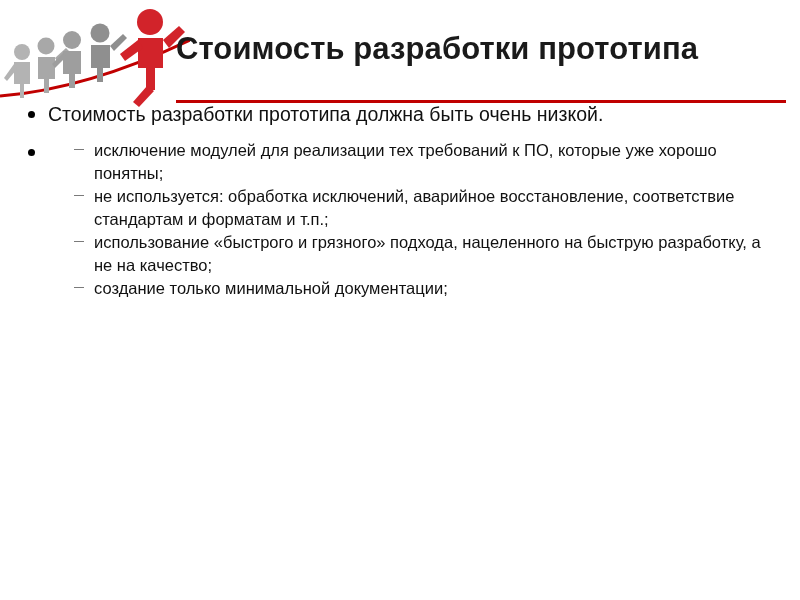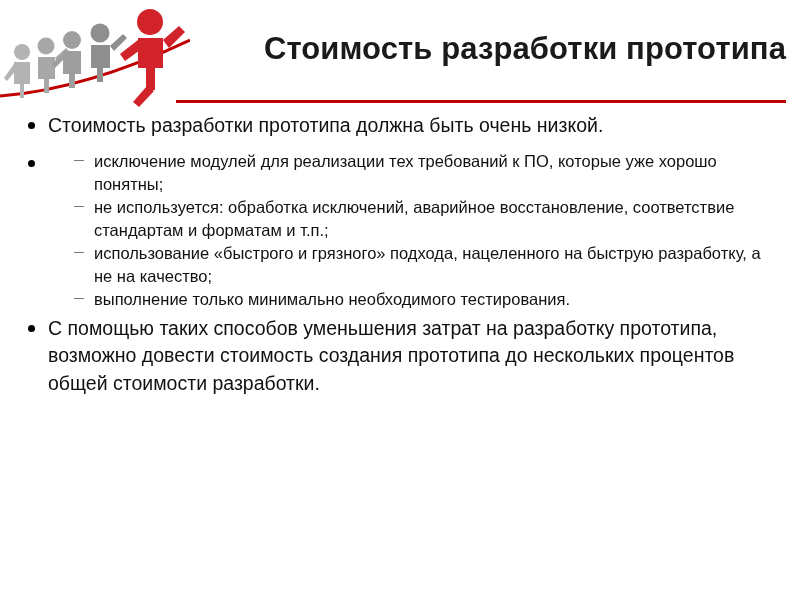--- a/index.html
+++ b/index.html
@@ -29,21 +29,20 @@
   .title {
     position: absolute;
     left: 176px;
     top: 30px;
     width: 610px;
     font-size: 31px;
     font-weight: bold;
     color: #1a1a1a;
     letter-spacing: 0.1px;
     line-height: 38px;
-    text-align: right;
   }
   .header-rule {
     position: absolute;
     left: 176px;
     top: 100px;
     width: 610px;
     height: 3px;
     background: #c00000;
   }
 
@@ -53,21 +52,21 @@
     left: 0;
     top: 0;
     width: 190px;
     height: 110px;
   }
 
   
   .content {
     position: absolute;
     left: 0;
-    top: 112px;
+    top: 101px;
     width: 800px;
   }
   ul.level1 {
     list-style: none;
     margin: 0;
     padding: 0;
   }
   li.l1 {
     position: relative;
     padding-left: 34px;
@@ -85,21 +84,21 @@
     background: #000000;
     border-radius: 50%;
   }
   li.l1 > .text {
     display: block;
   }
   .gap-sm { height: 4px; }
 
   ul.level2 {
     list-style: none;
-    margin: 2px 0 0 0;
+    margin: 2px 0 16px 0;
     padding: 0;
   }
   li.l2 {
     position: relative;
     padding-left: 22px;
     margin: 0 10px 0 24px;
     font-size: 16.5px;
     line-height: 23px;
     color: #111111;
   }
@@ -181,26 +180,22 @@
           <li class="l2">
             <span class="dash"></span>
             <span class="text">не используется: обработка исключений, аварийное восстановление, соответствие стандартам и форматам и т.п.;</span>
           </li>
           <li class="l2">
             <span class="dash"></span>
             <span class="text">использование «быстрого и грязного» подхода, нацеленного на быструю разработку, а не на качество;</span>
           </li>
           <li class="l2">
             <span class="dash"></span>
-            <span class="text">выполнение только минимально необходимого тестирования.</span>
+            <span class="text">создание только минимальной документации;</span>
           </li>
         </ul>
       </li>
       <div class="gap-sm"></div>
 
-      <li class="l1">
-        <span class="bullet"></span>
-        <span class="text">С помощью таких способов уменьшения затрат на разработку прототипа, возможно довести стоимость создания прототипа до нескольких процентов общей стоимости разработки.</span>
-      </li>
 
     </ul>
   </div>
 </div>
 
 </body></html>

